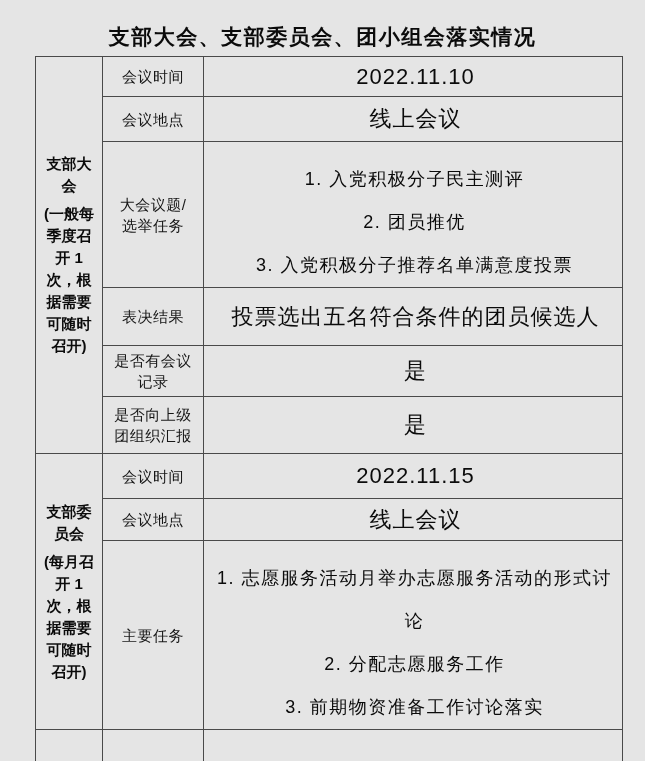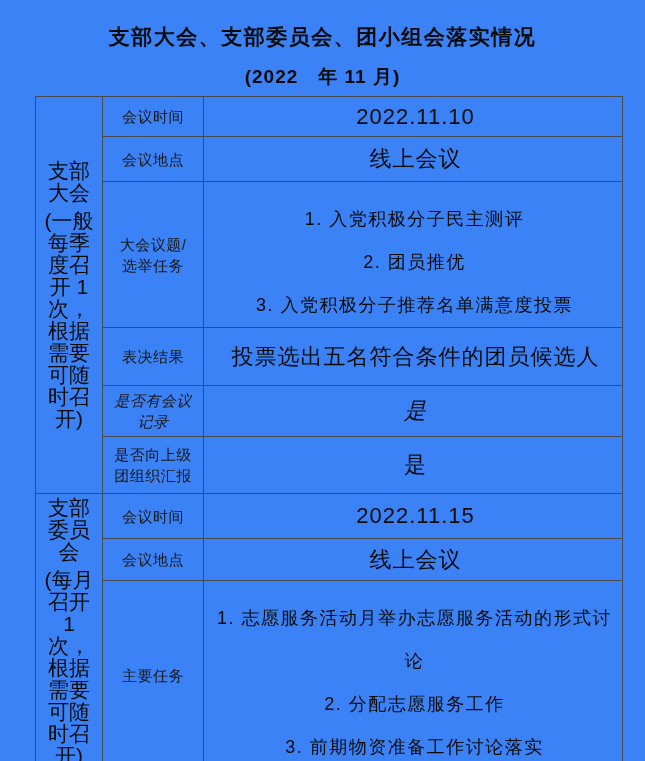--- a/index.html
+++ b/index.html
@@ -1,21 +1,21 @@
 <!DOCTYPE html>
 <html><head>
 <meta charset="utf-8">
 <style>
   * { margin: 0; padding: 0; box-sizing: border-box; }
   html, body { background: #ffffff; }
   .page {
     position: relative;
     width: 645px;
     height: 761px;
-    background: #3b82f6;
+    background: #e5e5e5;
     overflow: hidden;
     font-family: "Liberation Sans", "DejaVu Sans", sans-serif;
     color: #111111;
   }
   .title {
     margin-top: 26px;
     text-align: center;
     font-size: 21px;
     line-height: 22px;
     font-weight: 700;
@@ -48,23 +48,23 @@
   table.report col.c1 { width: 67px; }
   table.report col.c2 { width: 101px; }
   table.report col.c3 { width: 419px; }
   table.report td {
     border: 1px solid #4a4a4a;
     vertical-align: middle;
     overflow: hidden;
   }
   td.group {
     text-align: center;
-    font-size: 21px;
+    font-size: 15px;
     line-height: 22px;
-    font-weight: 400;
+    font-weight: 700;
     padding: 0 8px;
     color: #0b0b0b;
   }
   td.group .gnote { margin-top: 6px; }
   td.label {
     text-align: center;
     font-size: 15px;
     line-height: 21px;
     letter-spacing: 0.5px;
     padding: 0 10px;
@@ -84,34 +84,33 @@
   td.list .li {
     font-size: 18px;
     line-height: 43px;
     letter-spacing: 1.5px;
     color: #0b0b0b;
   }
   tr.r1  { height: 40px; }
   tr.r2  { height: 45px; }
   tr.r3  { height: 129px; }
   tr.r4  { height: 58px; }
-  tr.r5  { height: 51px; font-style: italic; }
+  tr.r5  { height: 51px; }
   tr.r6  { height: 57px; }
   tr.r7  { height: 45px; }
   tr.r8  { height: 42px; }
   tr.r9  { height: 170px; }
   tr.r10 { height: 40px; }
 </style>
 </head>
 <body>
 
 <div class="page">
 
   <div class="title">支部大会、支部委员会、团小组会落实情况</div>
-  <div class="subtitle">(2022　年 11 月)</div>
 
   <table class="report">
     <colgroup>
         <col class="c1">
         <col class="c2">
         <col class="c3">
       </colgroup>
     <tbody>
 
       <tr class="r1">

